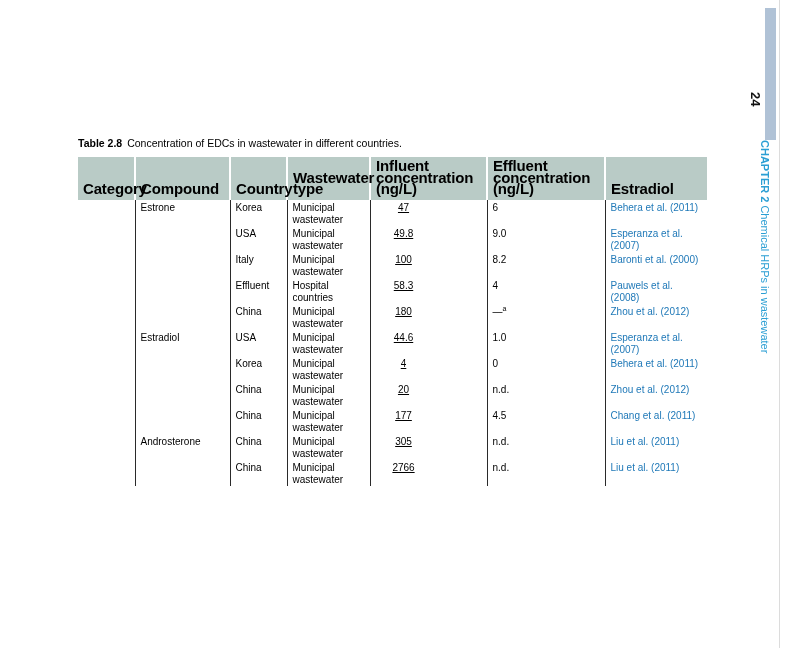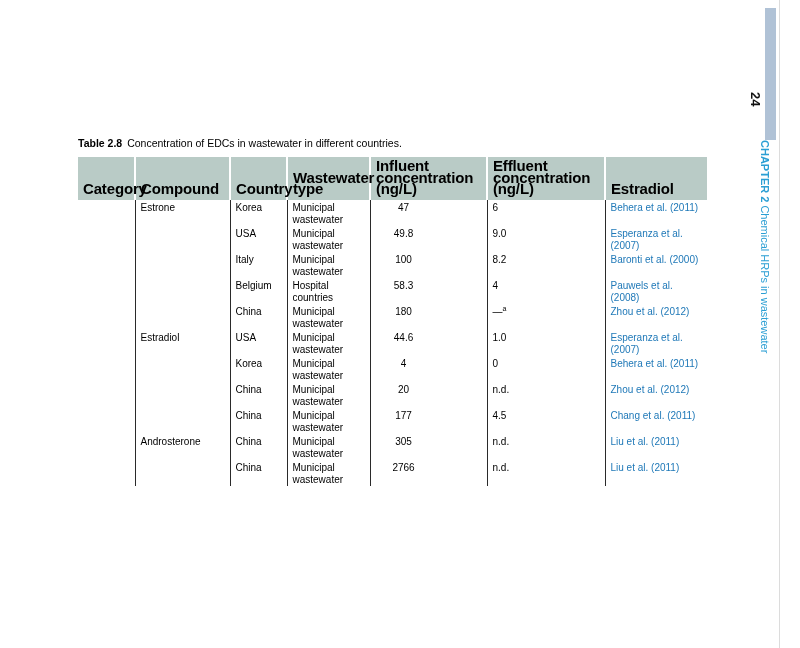--- a/index.html
+++ b/index.html
@@ -53,20 +53,21 @@
     padding: 2px 3px 0 5px;
   }
   table.edc tbody td { border-right: 1px solid var(--rule, #2a2a2a); }
   table.edc tbody td:last-child { border-right: none; }
   tr.body-row { height: 26px; }
 
   td.influent .num {
     display: inline-block;
     width: 56px;
     text-align: center;
+    text-decoration: underline;
   }
   td.effluent { padding-left: 6px; }
   td.reference { color: var(--link, #2079b8); cursor: pointer; }
   td.effluent sup { font-size: 7px; vertical-align: super; line-height: 0; }
 
   
   .page-edge-line {
     position: absolute;
     right: 20px; top: 0;
     width: 1px; height: 648px;
@@ -150,21 +151,21 @@
           <td class="compound"></td>
           <td class="country">Italy</td>
           <td class="wtype">Municipal wastewater</td>
           <td class="influent"><span class="num">100</span></td>
           <td class="effluent">8.2</td>
           <td class="reference">Baronti et al. (2000)</td>
         </tr>
         <tr class="body-row">
           <td class="category"></td>
           <td class="compound"></td>
-          <td class="country">Belgium</td>
+          <td class="country">Effluent</td>
           <td class="wtype">Hospital countries</td>
           <td class="influent"><span class="num">58.3</span></td>
           <td class="effluent">4</td>
           <td class="reference">Pauwels et al. (2008)</td>
         </tr>
         <tr class="body-row">
           <td class="category"></td>
           <td class="compound"></td>
           <td class="country">China</td>
           <td class="wtype">Municipal wastewater</td>

